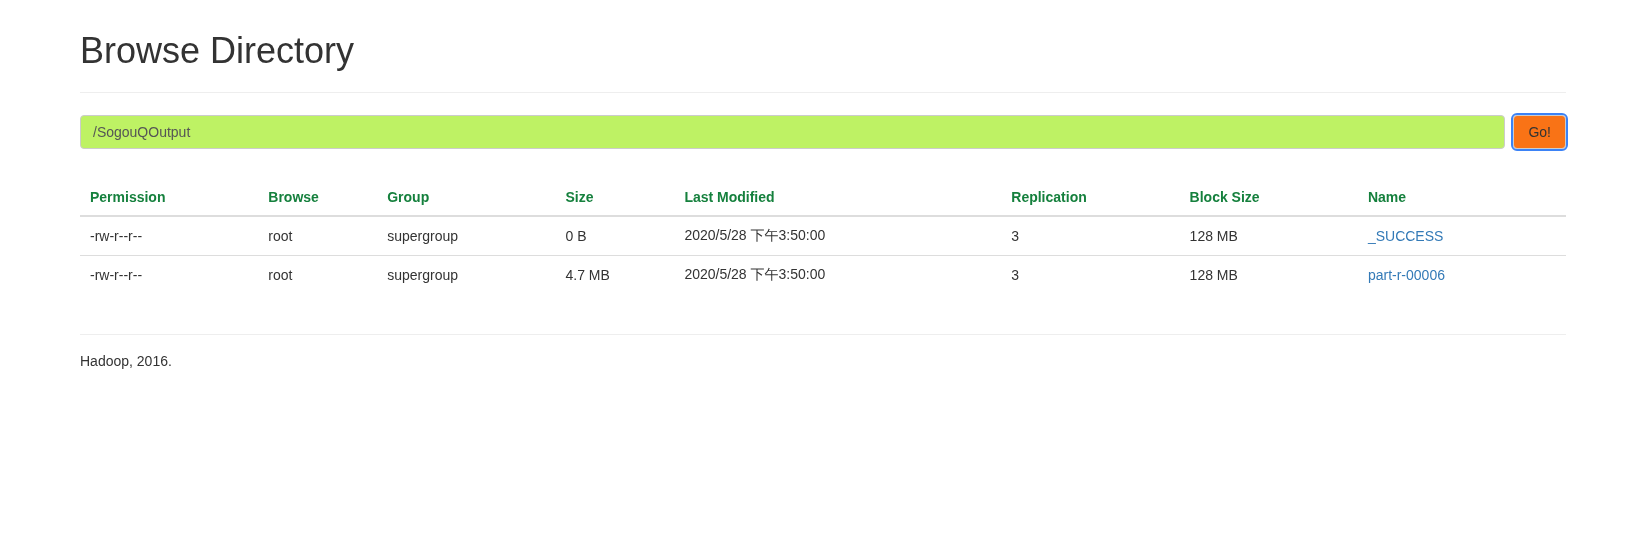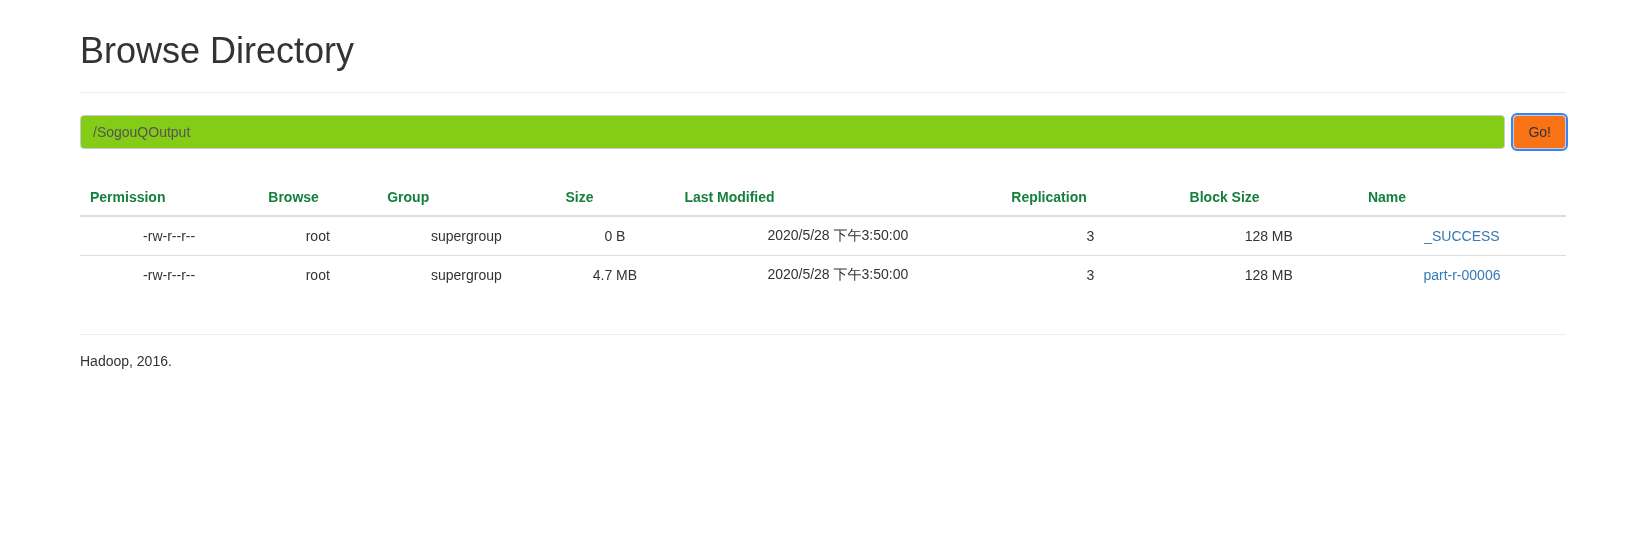--- a/index.html
+++ b/index.html
@@ -32,21 +32,21 @@
       gap: 8px;
       margin-bottom: 30px;
     }
     .path-input {
       flex: 1;
       height: 34px;
       padding: 6px 12px;
       font-size: 14px;
       line-height: 1.4;
       color: #555;
-      background-color: #84cc16;
+      background-color: #bef264;
       border: 1px solid #ccc;
       border-radius: 4px;
       outline: none;
     }
     .go-button {
       height: 34px;
       padding: 6px 14px;
       font-size: 14px;
       color: #333;
       background-color: #f97316;
@@ -68,21 +68,20 @@
       padding: 10px 10px;
       border-bottom: 2px solid #ddd;
       font-size: 14px;
     }
     table.listing tbody td {
       padding: 10px 10px;
       border-top: 1px solid #ddd;
       color: #333;
       font-size: 14px;
       vertical-align: middle;
-      text-align: center;
     }
     table.listing tbody td.name-cell a {
       color: #337ab7;
       text-decoration: none;
     }
     hr.footer-rule {
       border: none;
       border-top: 1px solid #eee;
       margin-bottom: 18px;
       margin-top: 20px;

